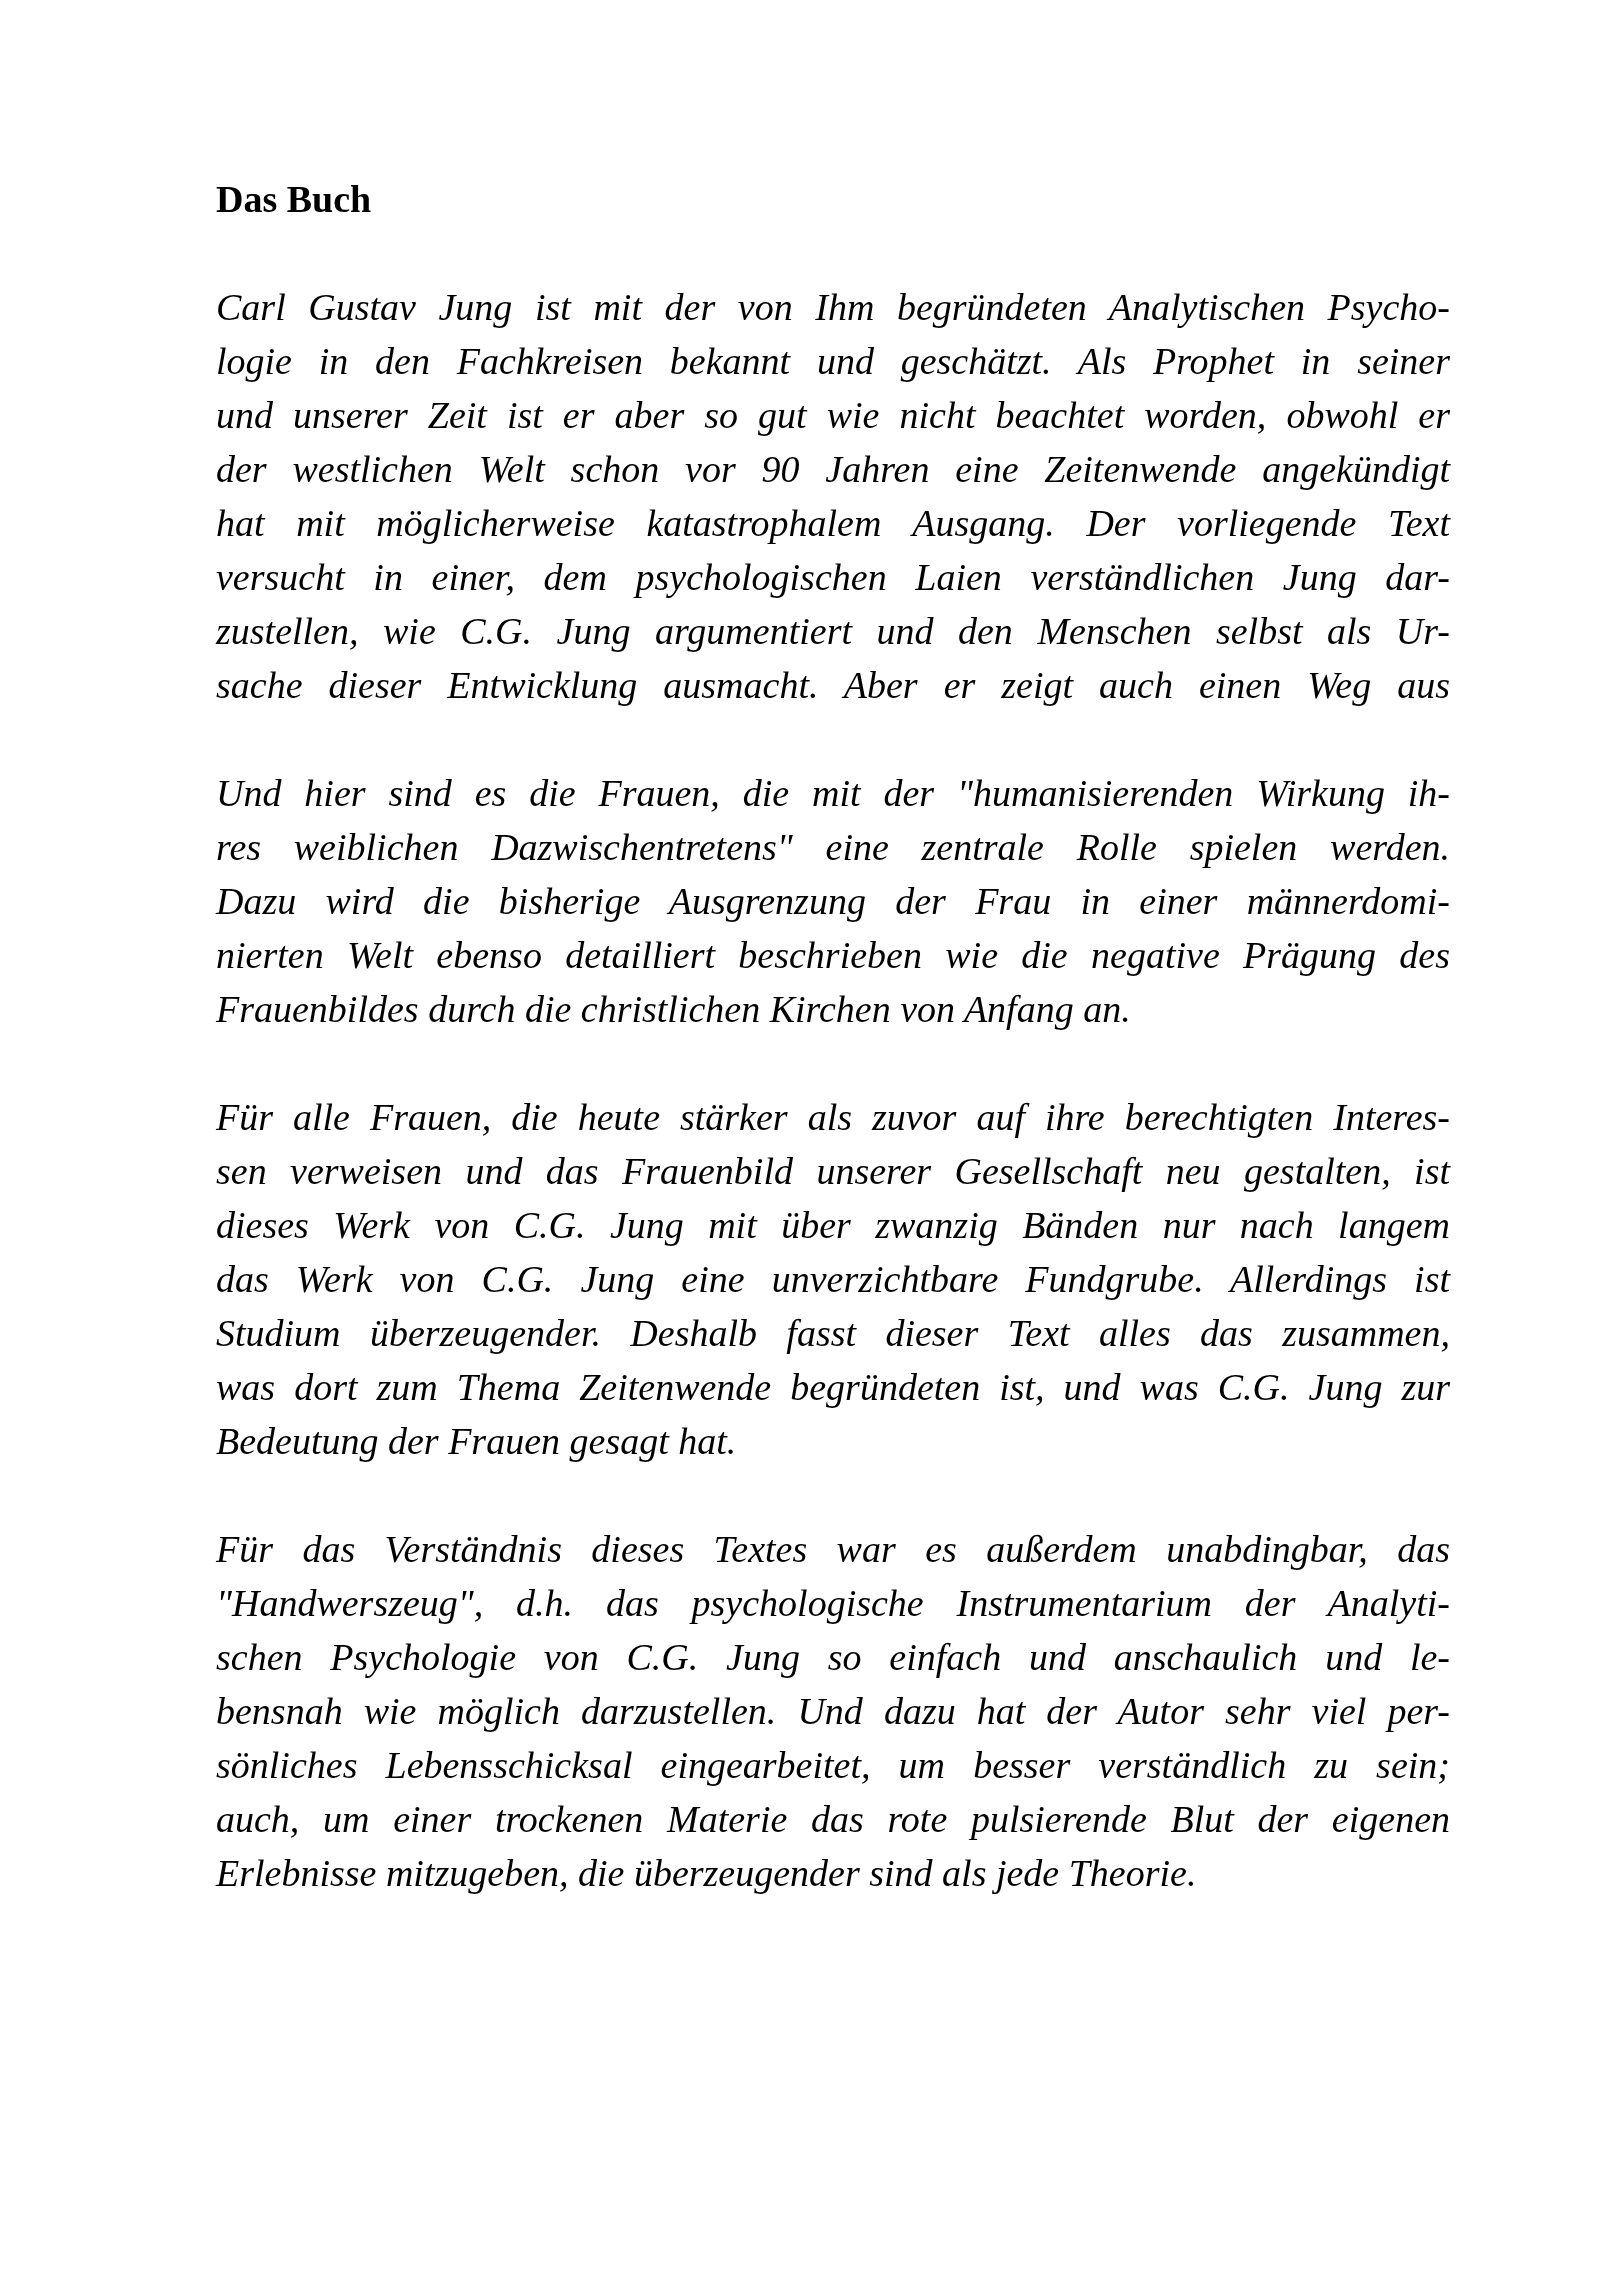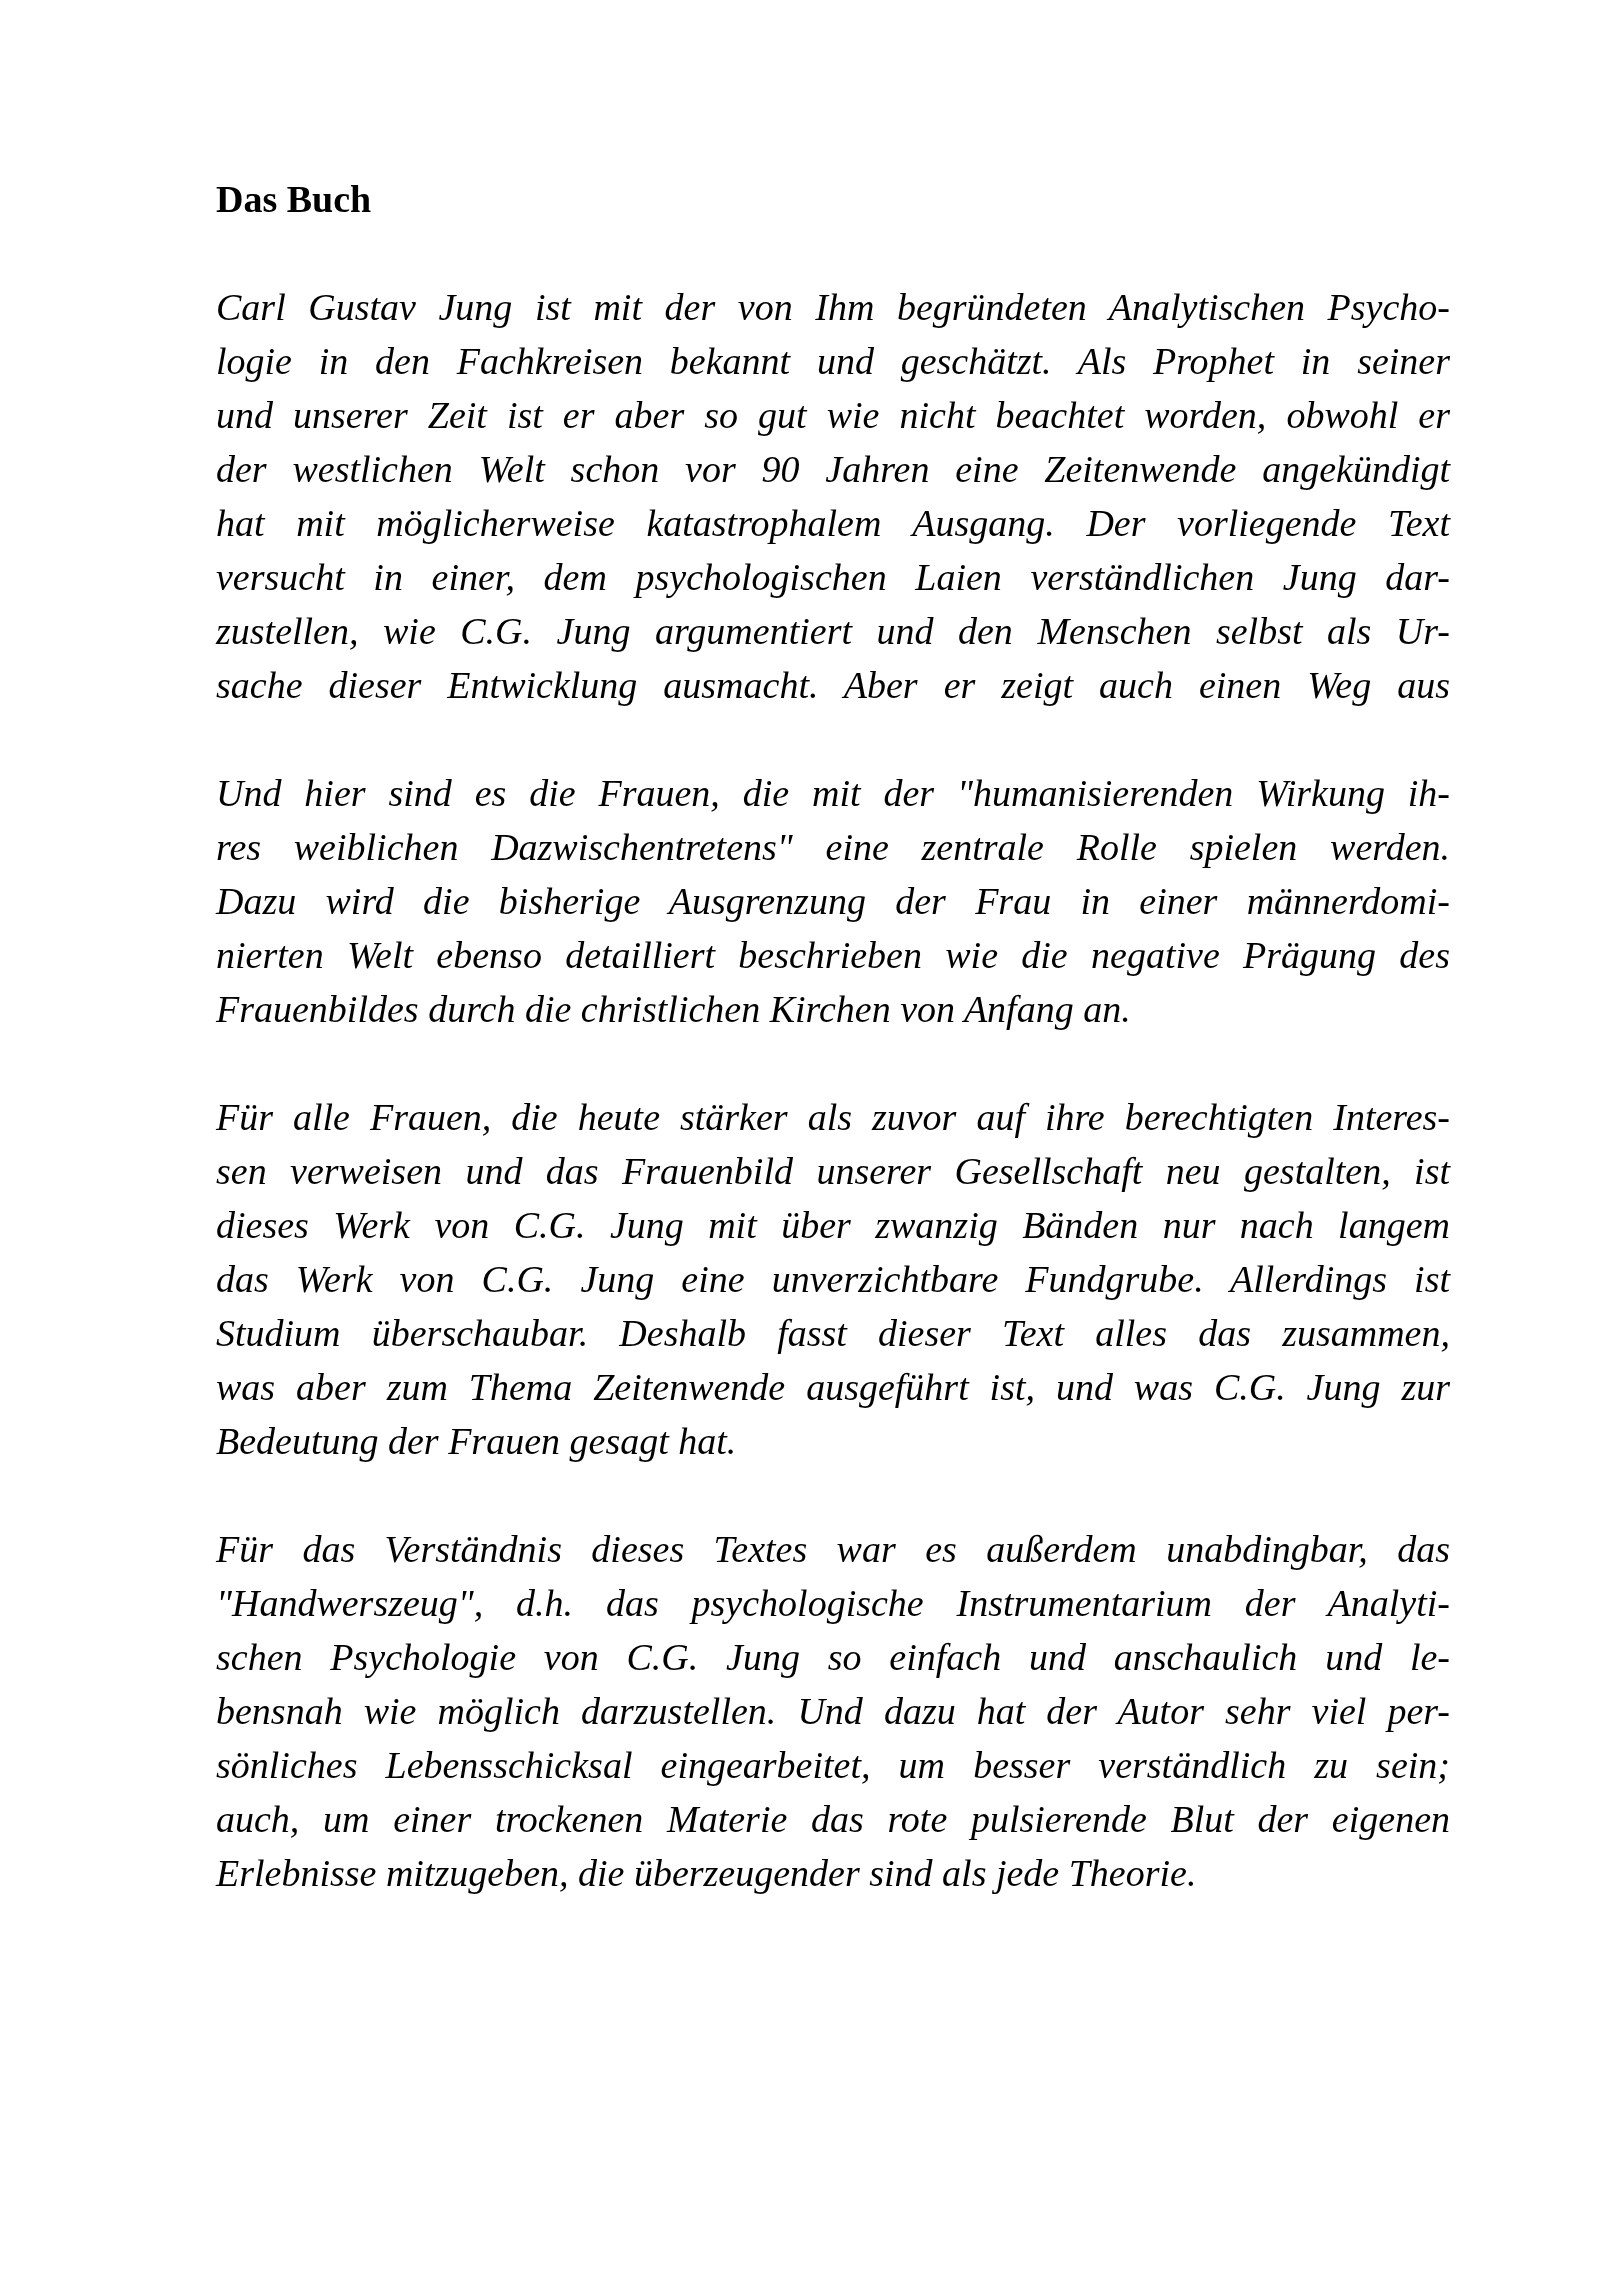--- a/index.html
+++ b/index.html
@@ -65,22 +65,22 @@
         <span class="line">res weiblichen Dazwischentretens" eine zentrale Rolle spielen werden.</span>
         <span class="line">Dazu wird die bisherige Ausgrenzung der Frau in einer männerdomi-</span>
         <span class="line">nierten Welt ebenso detailliert beschrieben wie die negative Prägung des</span>
         <span class="line last">Frauenbildes durch die christlichen Kirchen von Anfang an.</span>
       </p>
       <p class="para">
         <span class="line">Für alle Frauen, die heute stärker als zuvor auf ihre berechtigten Interes-</span>
         <span class="line">sen verweisen und das Frauenbild unserer Gesellschaft neu gestalten, ist</span>
         <span class="line">dieses Werk von C.G. Jung mit über zwanzig Bänden nur nach langem</span>
         <span class="line">das Werk von C.G. Jung eine unverzichtbare Fundgrube. Allerdings ist</span>
-        <span class="line">Studium überschaubar. Deshalb fasst dieser Text alles das zusammen,</span>
-        <span class="line">was aber zum Thema Zeitenwende ausgeführt ist, und was C.G. Jung zur</span>
+        <span class="line">Studium überzeugender. Deshalb fasst dieser Text alles das zusammen,</span>
+        <span class="line">was dort zum Thema Zeitenwende begründeten ist, und was C.G. Jung zur</span>
         <span class="line last">Bedeutung der Frauen gesagt hat.</span>
       </p>
       <p class="para">
         <span class="line">Für das Verständnis dieses Textes war es außerdem unabdingbar, das</span>
         <span class="line">"Handwerszeug", d.h. das psychologische Instrumentarium der Analyti-</span>
         <span class="line">schen Psychologie von C.G. Jung so einfach und anschaulich und le-</span>
         <span class="line">bensnah wie möglich darzustellen. Und dazu hat der Autor sehr viel per-</span>
         <span class="line">sönliches Lebensschicksal eingearbeitet, um besser verständlich zu sein;</span>
         <span class="line">auch, um einer trockenen Materie das rote pulsierende Blut der eigenen</span>
         <span class="line last">Erlebnisse mitzugeben, die überzeugender sind als jede Theorie.</span>

